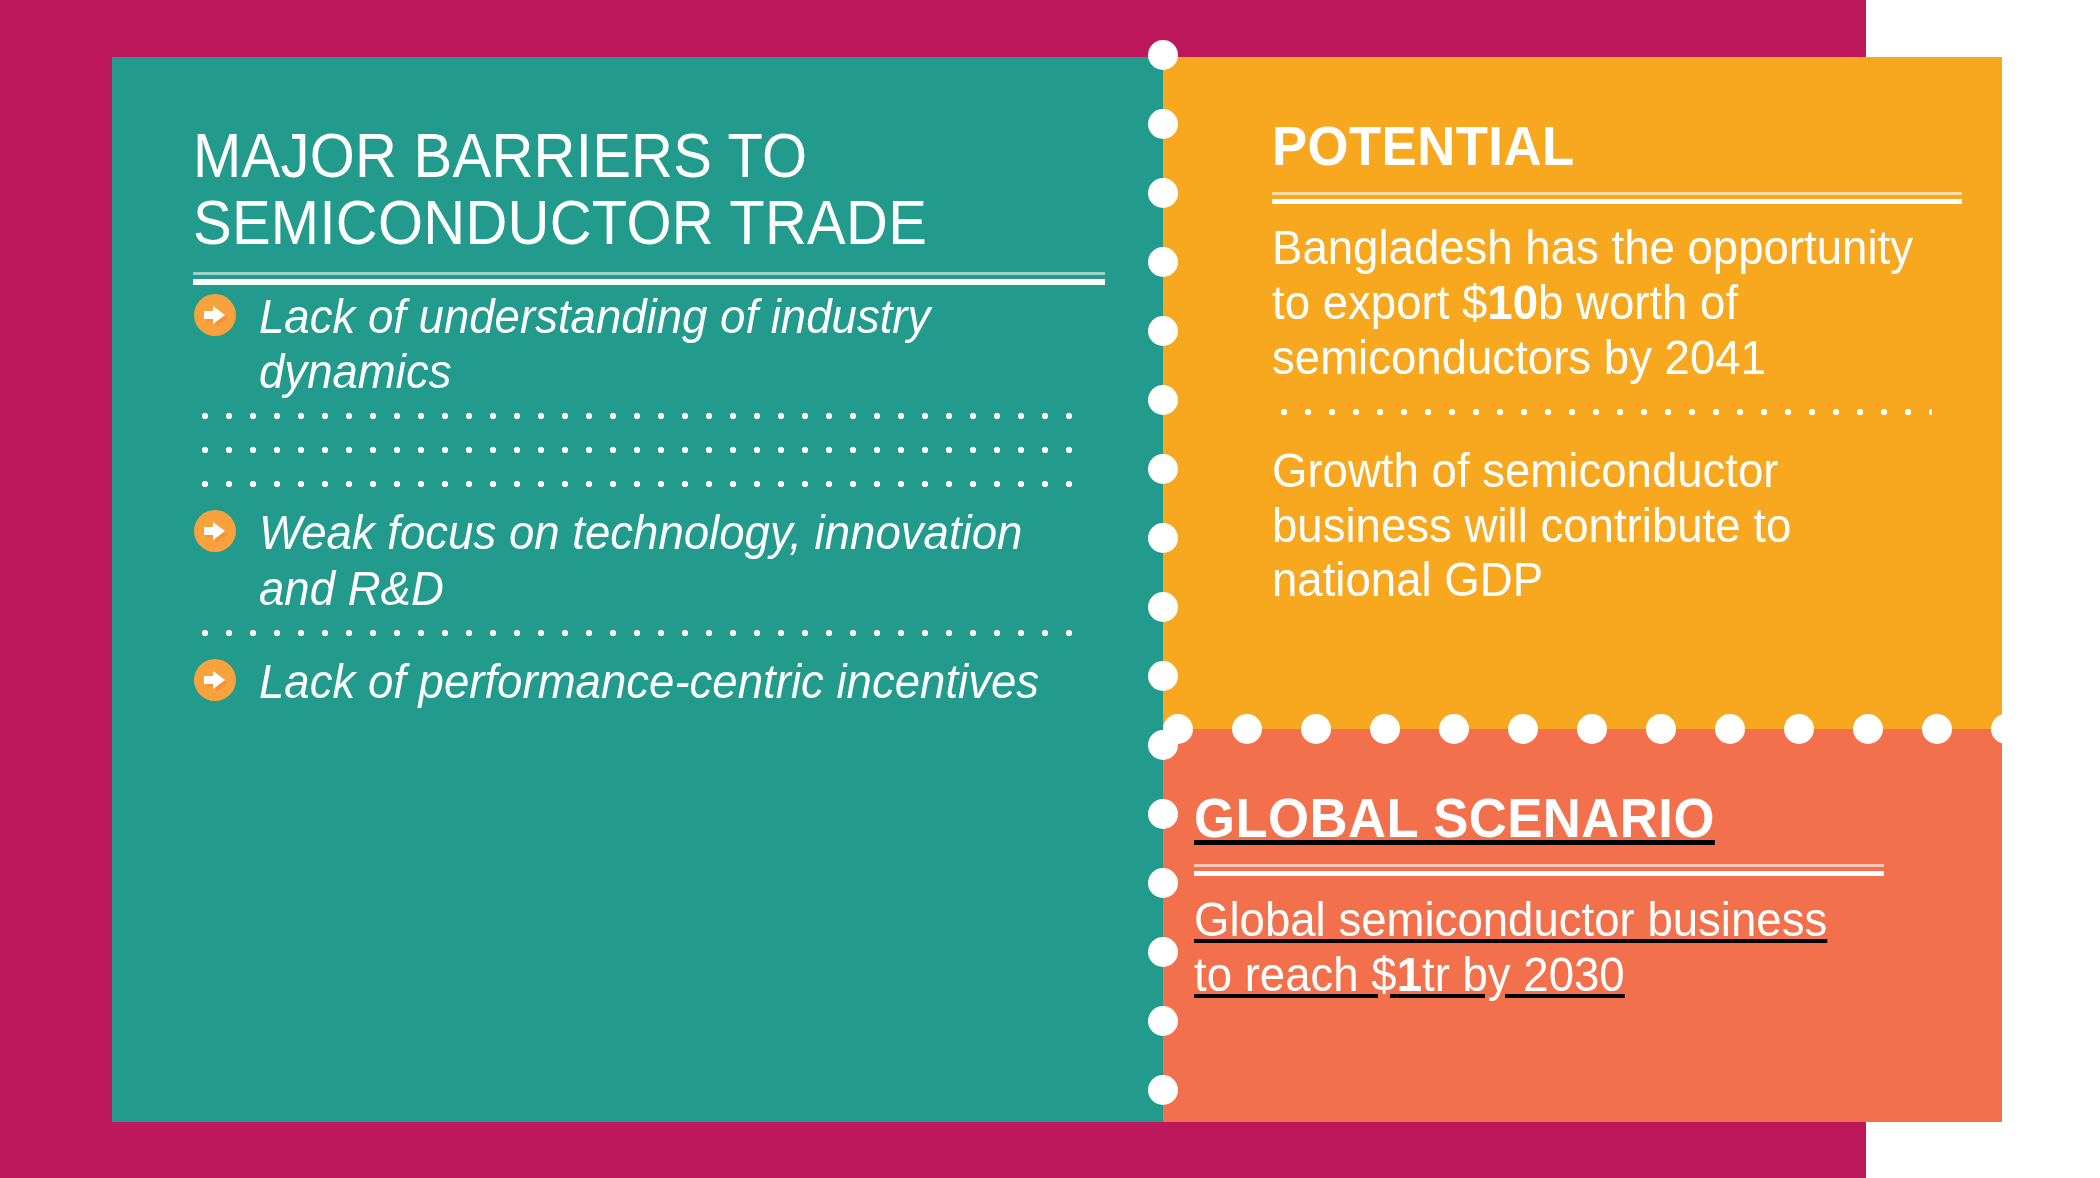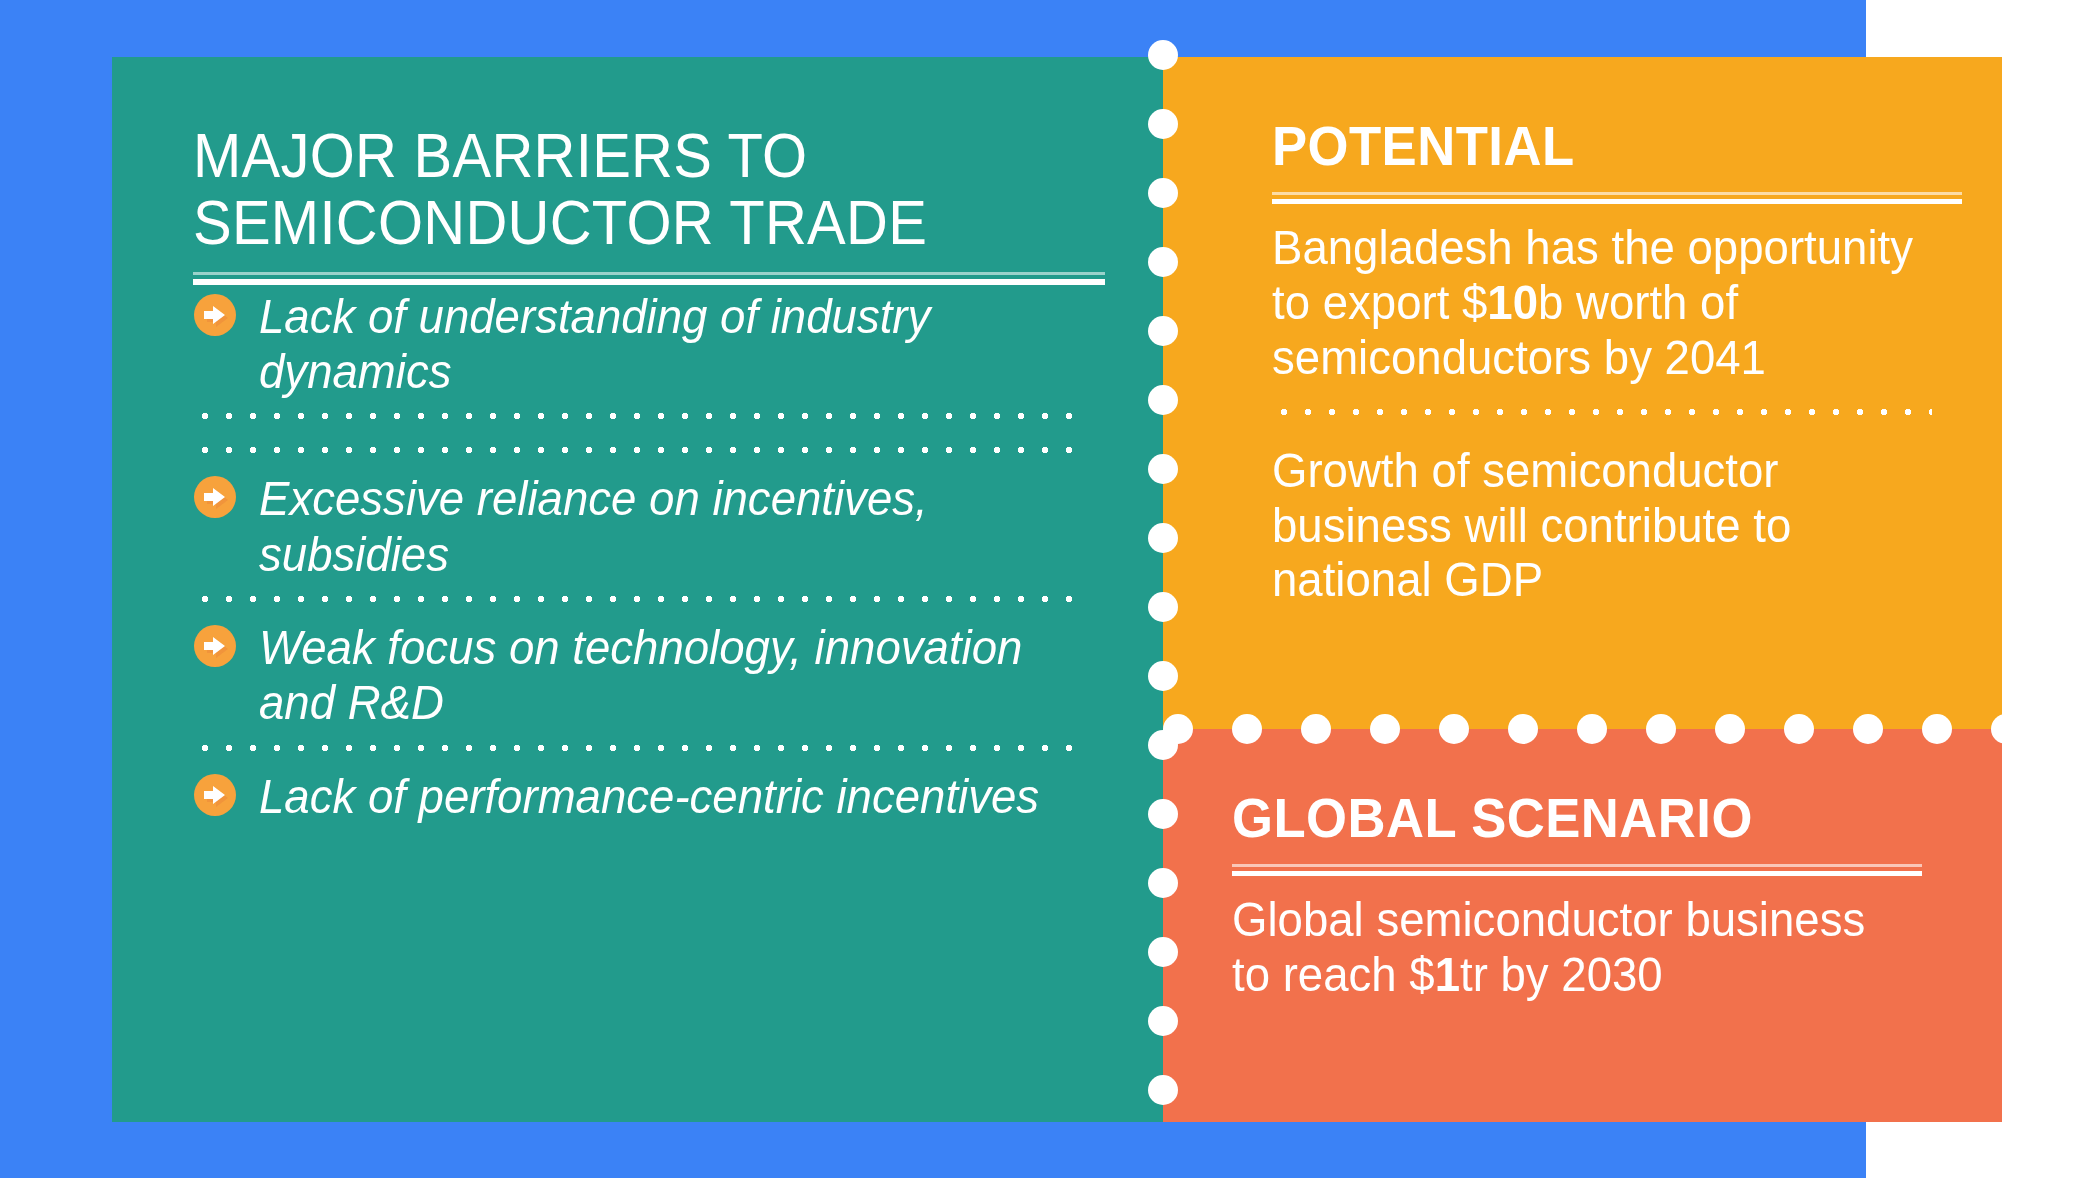--- a/index.html
+++ b/index.html
@@ -11,21 +11,21 @@
     width: 2100px;
     height: 1178px;
     font-family: "Liberation Sans", sans-serif;
     overflow: hidden;
   }
 
   #canvas {
     position: relative;
     width: 1866px;
     height: 1178px;
-    background: #3b82f6;
+    background: #be185d;
   }
 
   
   .panel-left {
     position: absolute;
     left: 112px;
     top: 57px;
     width: 1051px;
     height: 1065px;
     background: #229B8C;
@@ -125,23 +125,24 @@
 
   
   .right-inner-top {
     position: absolute;
     left: 1272px;
     top: 118px;
     width: 700px;
   }
   .right-inner-bottom {
     position: absolute;
-    left: 1232px;
+    left: 1194px;
     top: 790px;
     width: 700px;
+    text-decoration: underline;
   }
   .sec-heading {
     font-family: "Liberation Sans Narrow", "Liberation Sans", sans-serif;
     font-weight: 700;
     font-size: 56px;
     line-height: 1;
     color: #ffffff;
     letter-spacing: 0.5px;
     transform: scaleX(0.94);
     transform-origin: left top;
@@ -232,28 +233,20 @@
         <li class="barrier-item">
           <span class="bullet"><svg viewBox="0 0 44 44" width="44" height="44" aria-hidden="true">
               <circle cx="22" cy="22" r="21" fill="#F7A23C"></circle>
               <path d="M20 13 L32 22 L20 31 L20 26 L11 26 L11 18 L20 18 Z" fill="#E8823A" opacity="0.45" transform="translate(3,3)"></path>
               <path d="M20 13 L32 22 L20 31 L20 26 L11 26 L11 18 L20 18 Z" fill="#ffffff"></path>
             </svg></span>
           <span class="item-text">Lack of understanding of industry dynamics</span>
         </li>
         <div class="dotted-sep"></div>
         <div class="dotted-sep"></div>
-        <li class="barrier-item">
-          <span class="bullet"><svg viewBox="0 0 44 44" width="44" height="44" aria-hidden="true">
-              <circle cx="22" cy="22" r="21" fill="#F7A23C"></circle>
-              <path d="M20 13 L32 22 L20 31 L20 26 L11 26 L11 18 L20 18 Z" fill="#E8823A" opacity="0.45" transform="translate(3,3)"></path>
-              <path d="M20 13 L32 22 L20 31 L20 26 L11 26 L11 18 L20 18 Z" fill="#ffffff"></path>
-            </svg></span>
-          <span class="item-text">Excessive reliance on incentives, subsidies</span>
-        </li>
         <div class="dotted-sep"></div>
         <li class="barrier-item">
           <span class="bullet"><svg viewBox="0 0 44 44" width="44" height="44" aria-hidden="true">
               <circle cx="22" cy="22" r="21" fill="#F7A23C"></circle>
               <path d="M20 13 L32 22 L20 31 L20 26 L11 26 L11 18 L20 18 Z" fill="#E8823A" opacity="0.45" transform="translate(3,3)"></path>
               <path d="M20 13 L32 22 L20 31 L20 26 L11 26 L11 18 L20 18 Z" fill="#ffffff"></path>
             </svg></span>
           <span class="item-text">Weak focus on technology, innovation and R&amp;D</span>
         </li>
         <div class="dotted-sep"></div>

